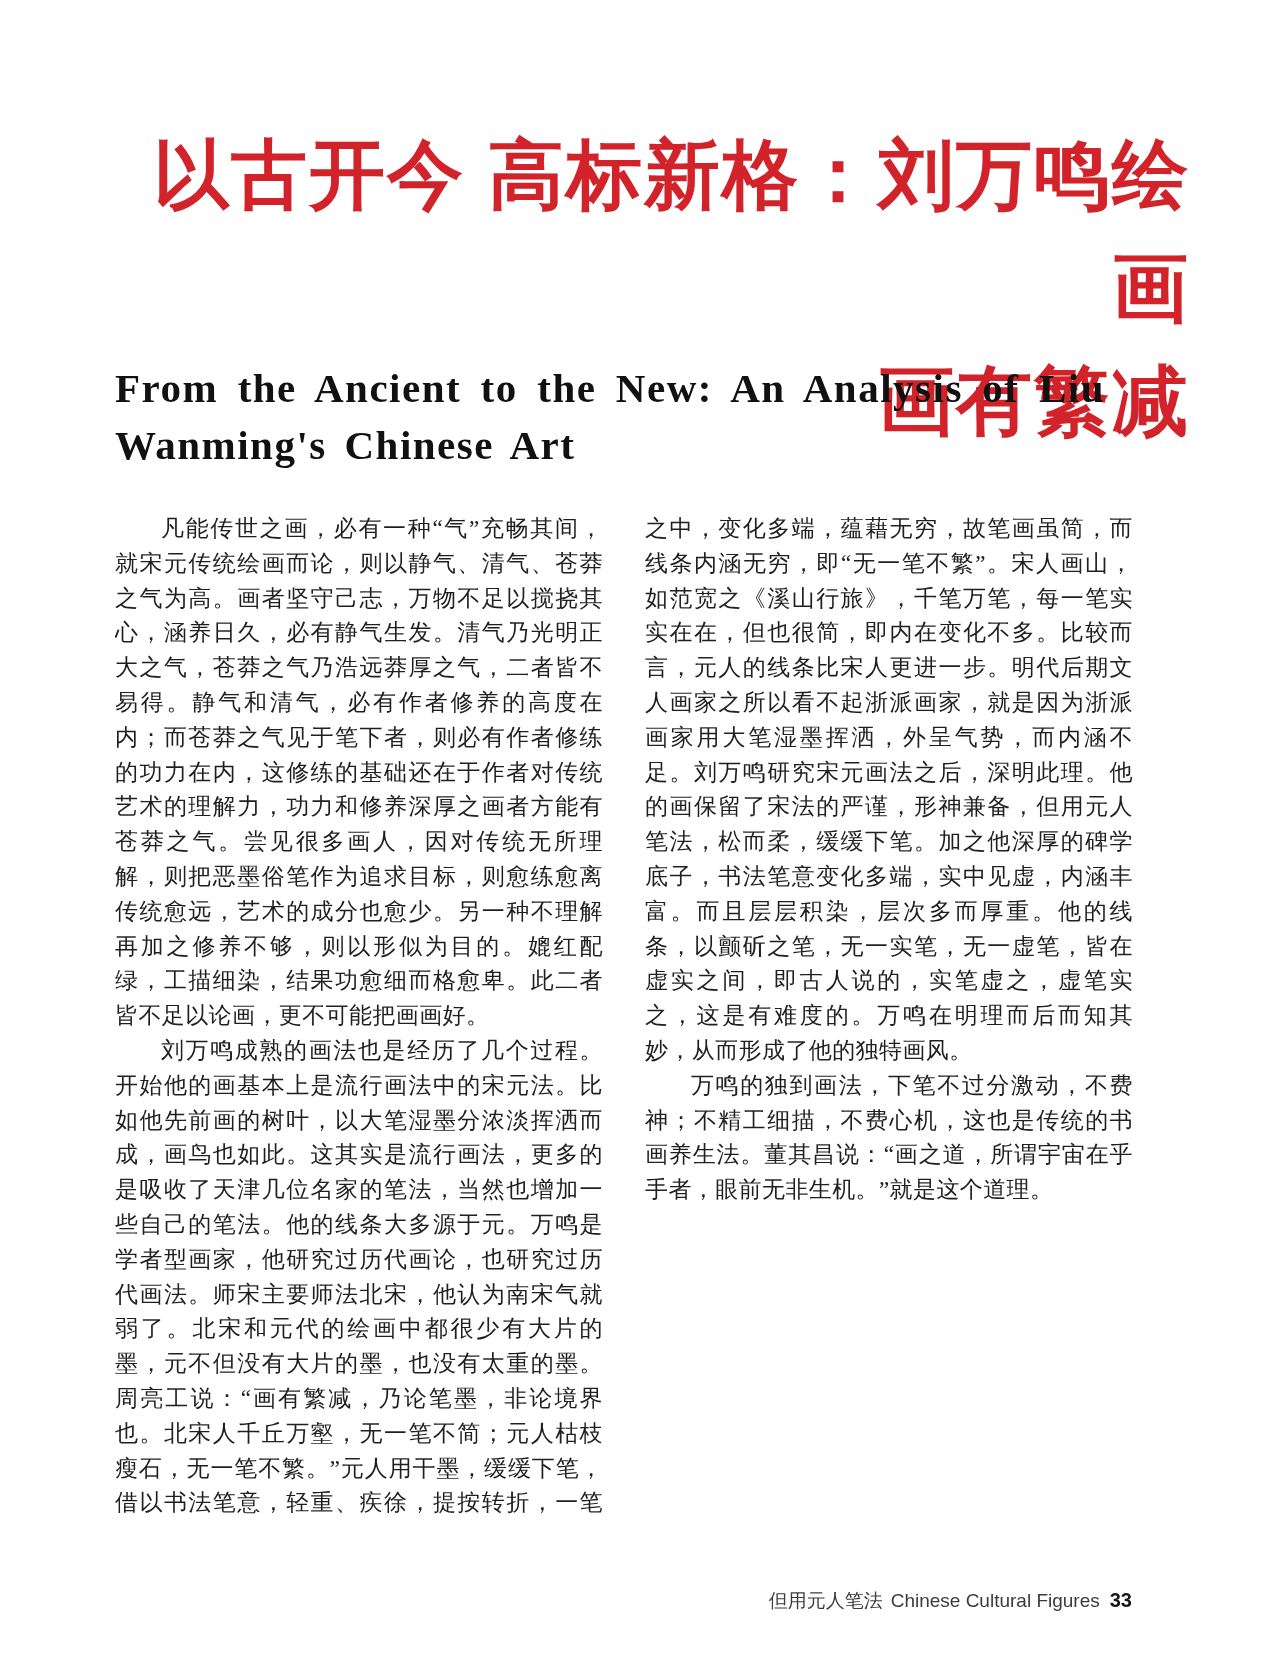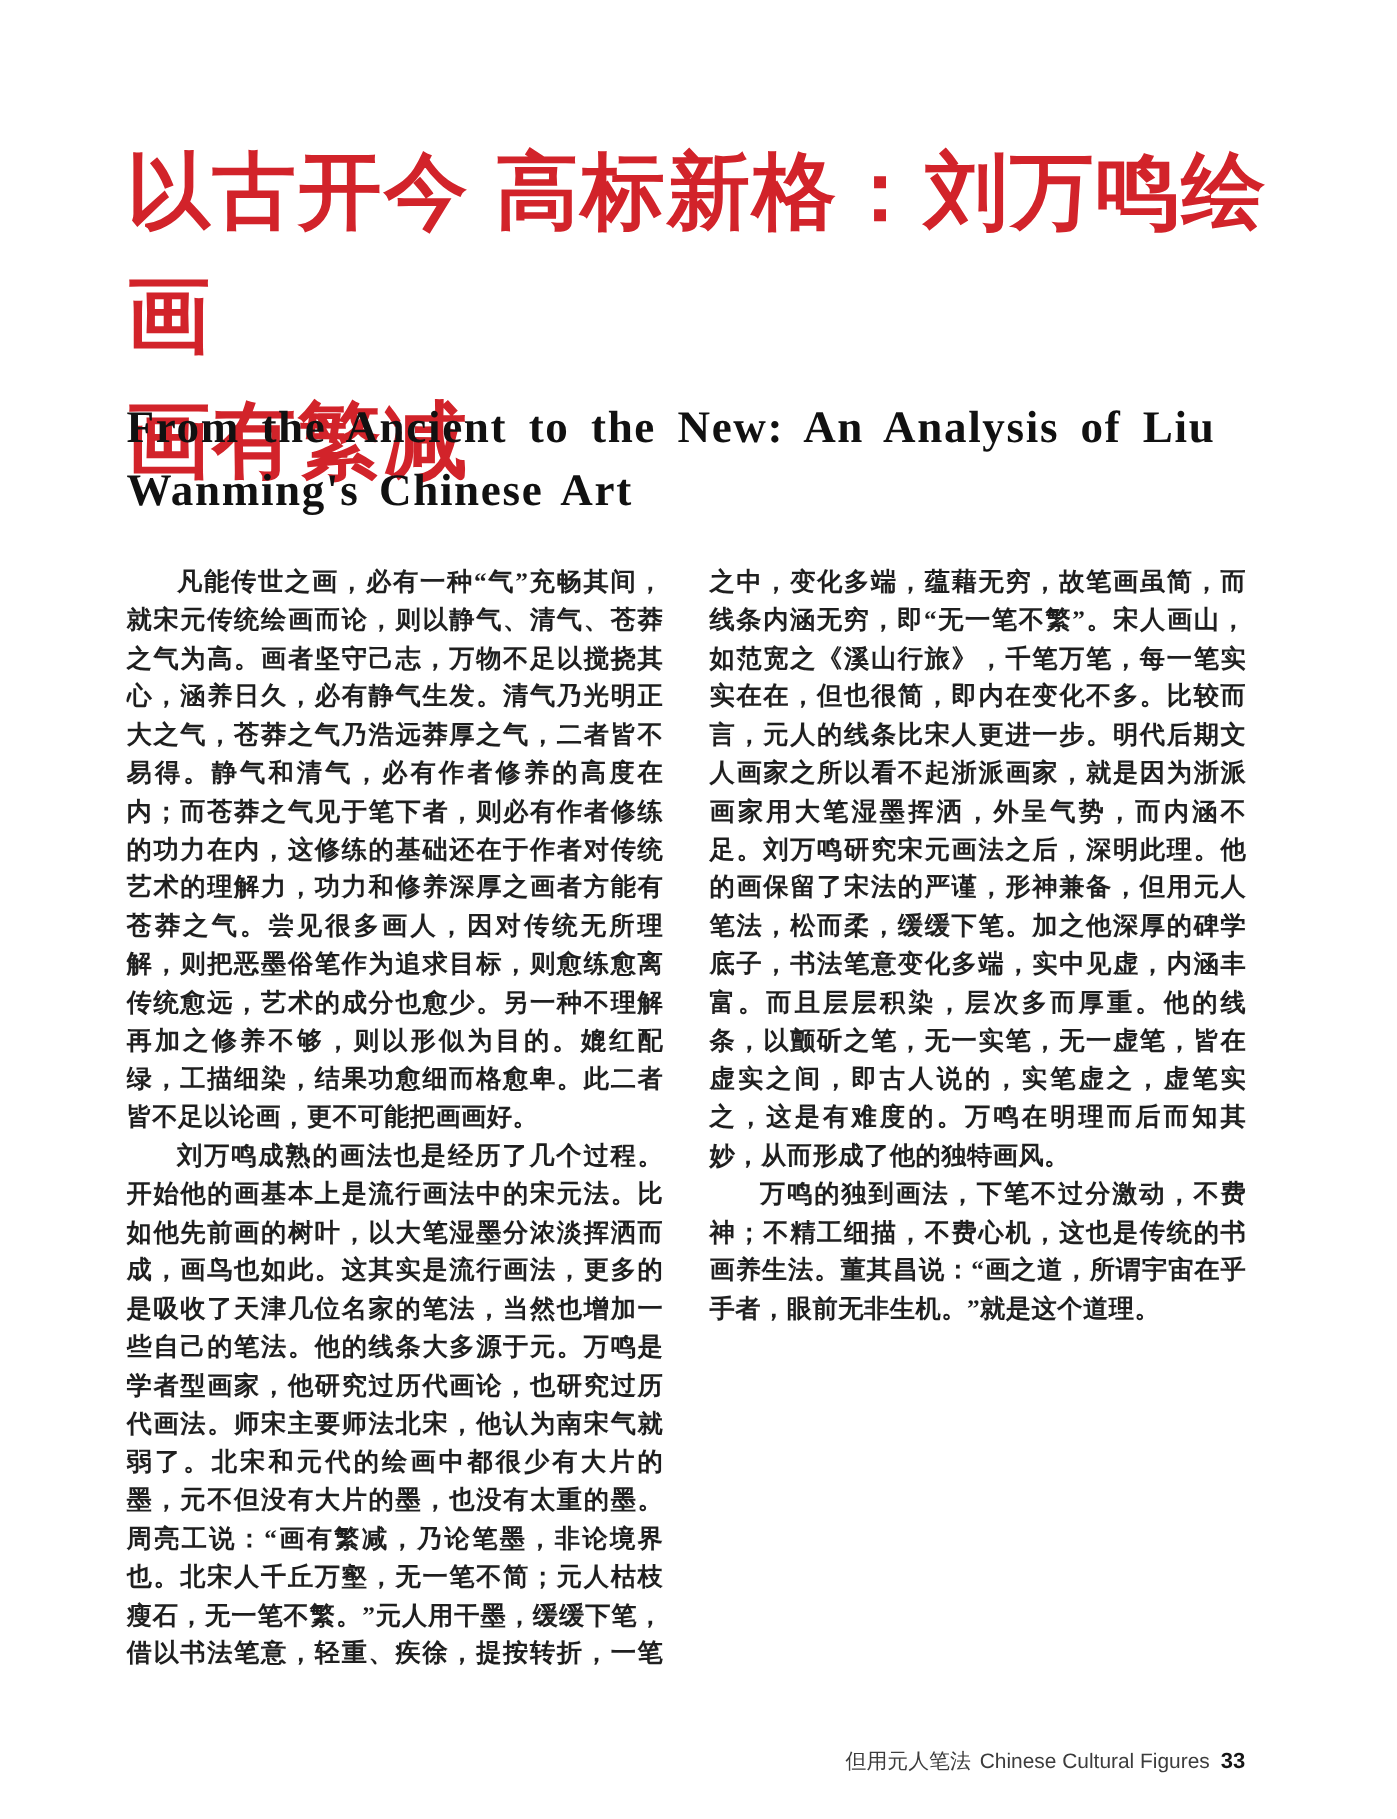--- a/index.html
+++ b/index.html
@@ -16,20 +16,21 @@
   .title-zh {
     position: absolute;
     left: 115px; top: 118px; width: 1075px;
     font-family: "Liberation Sans", "DejaVu Sans", sans-serif;
     font-weight: 900;
     font-size: 76px;
     line-height: 113px;
     letter-spacing: 2px;
     color: #d2232a;
     margin: 0;
+    text-align: right;
   }
   .title-zh .line { display: block; }
 
   .title-en {
     position: absolute;
     left: 115px; top: 360px; width: 990px;
     font-family: "Liberation Serif", "DejaVu Serif", serif;
     font-weight: bold;
     font-size: 41px;
     line-height: 57px;
@@ -50,21 +51,20 @@
     overflow: hidden;
   }
   .article p {
     margin: 0;
     text-indent: 2em;
     text-align: justify;
     font-size: 23px;
     line-height: 34.8px;
     letter-spacing: 0.4px;
     color: #1f1f1f;
-    font-weight: bold;
   }
 
   .footer {
     position: absolute;
     right: 138px; top: 1588px;
     font-family: "Liberation Sans", "DejaVu Sans", sans-serif;
     font-size: 19px;
     color: #3c3c3c;
     white-space: nowrap;
   }

